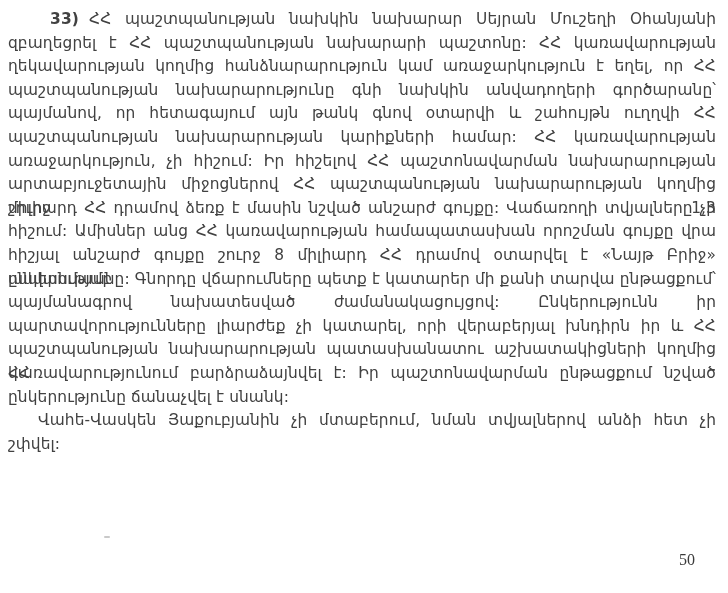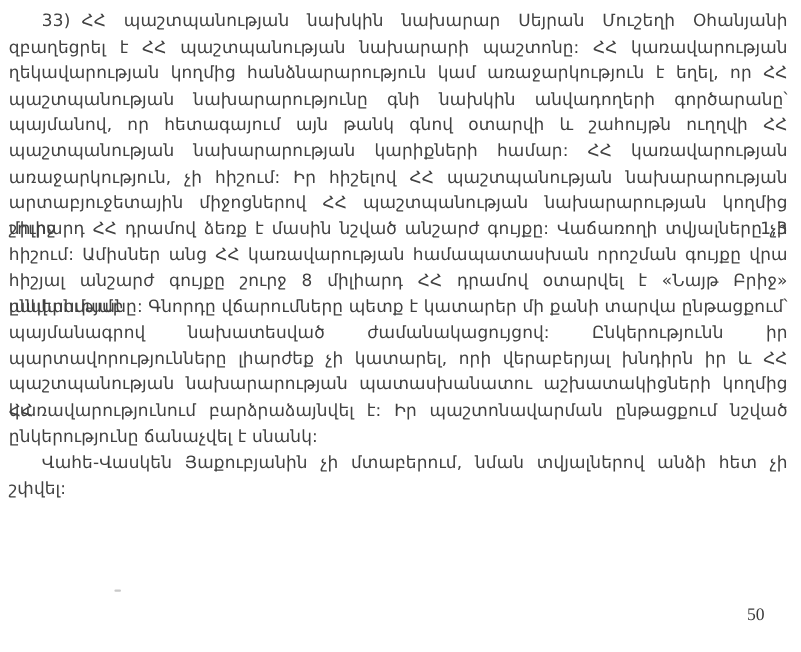--- a/index.html
+++ b/index.html
@@ -31,22 +31,23 @@
     letter-spacing: 0.1px;
   }
   .line.last {
     text-align: center;
     text-align-last: left;
   }
   .line.indent {
     text-indent: 30px;
   }
   .marker {
-    font-weight: normal;
+    font-weight: bold;
     letter-spacing: 0.2px;
+    margin-left: 12px;
   }
   .gap-after-marker {
     display: inline-block;
     width: 10px;
   }
   .scan-artifact {
     position: absolute;
     left: 104px;
     top: 536px;
     width: 6px;
@@ -70,21 +71,21 @@
 
   <div class="text-block">
 
     <div class="para">
       <div class="line indent"><span class="marker">33)</span><span class="gap-after-marker"></span><span>ՀՀ պաշտպանության նախկին նախարար Սեյրան Մուշեղի Օհանյանի</span></div>
       <div class="line">զբաղեցրել է ՀՀ պաշտպանության նախարարի պաշտոնը: ՀՀ կառավարության</div>
       <div class="line">ղեկավարության կողմից հանձնարարություն կամ առաջարկություն է եղել, որ ՀՀ</div>
       <div class="line">պաշտպանության նախարարությունը գնի նախկին անվադողերի գործարանը՝</div>
       <div class="line">պայմանով, որ հետագայում այն թանկ գնով օտարվի և շահույթն ուղղվի ՀՀ</div>
       <div class="line">պաշտպանության նախարարության կարիքների համար: ՀՀ կառավարության</div>
-      <div class="line">առաջարկություն, չի հիշում: Իր հիշելով ՀՀ պաշտպանության նախարարության</div>
+      <div class="line">առաջարկություն, չի հիշում: Իր հիշելով ՀՀ պաշտոնավարման նախարարության</div>
       <div class="line">արտաբյուջետային միջոցներով ՀՀ պաշտպանության նախարարության կողմից շուրջ 1,3</div>
       <div class="line">միլիարդ ՀՀ դրամով ձեռք է մասին նշված անշարժ գույքը: Վաճառողի տվյալները չի</div>
       <div class="line">հիշում: Ամիսներ անց ՀՀ կառավարության համապատասխան որոշման գույքը վրա</div>
       <div class="line">հիշյալ անշարժ գույքը շուրջ 8 միլիարդ ՀՀ դրամով օտարվել է «Նայթ Բրիջ» անվանմամբ</div>
       <div class="line">ընկերությանը: Գնորդը վճարումները պետք է կատարեր մի քանի տարվա ընթացքում՝</div>
       <div class="line">պայմանագրով նախատեսված ժամանակացույցով: Ընկերությունն իր</div>
       <div class="line">պարտավորությունները լիարժեք չի կատարել, որի վերաբերյալ խնդիրն իր և ՀՀ</div>
       <div class="line">պաշտպանության նախարարության պատասխանատու աշխատակիցների կողմից ՀՀ</div>
       <div class="line">կառավարությունում բարձրաձայնվել է: Իր պաշտոնավարման ընթացքում նշված</div>
       <div class="line last">ընկերությունը ճանաչվել է սնանկ:</div>

